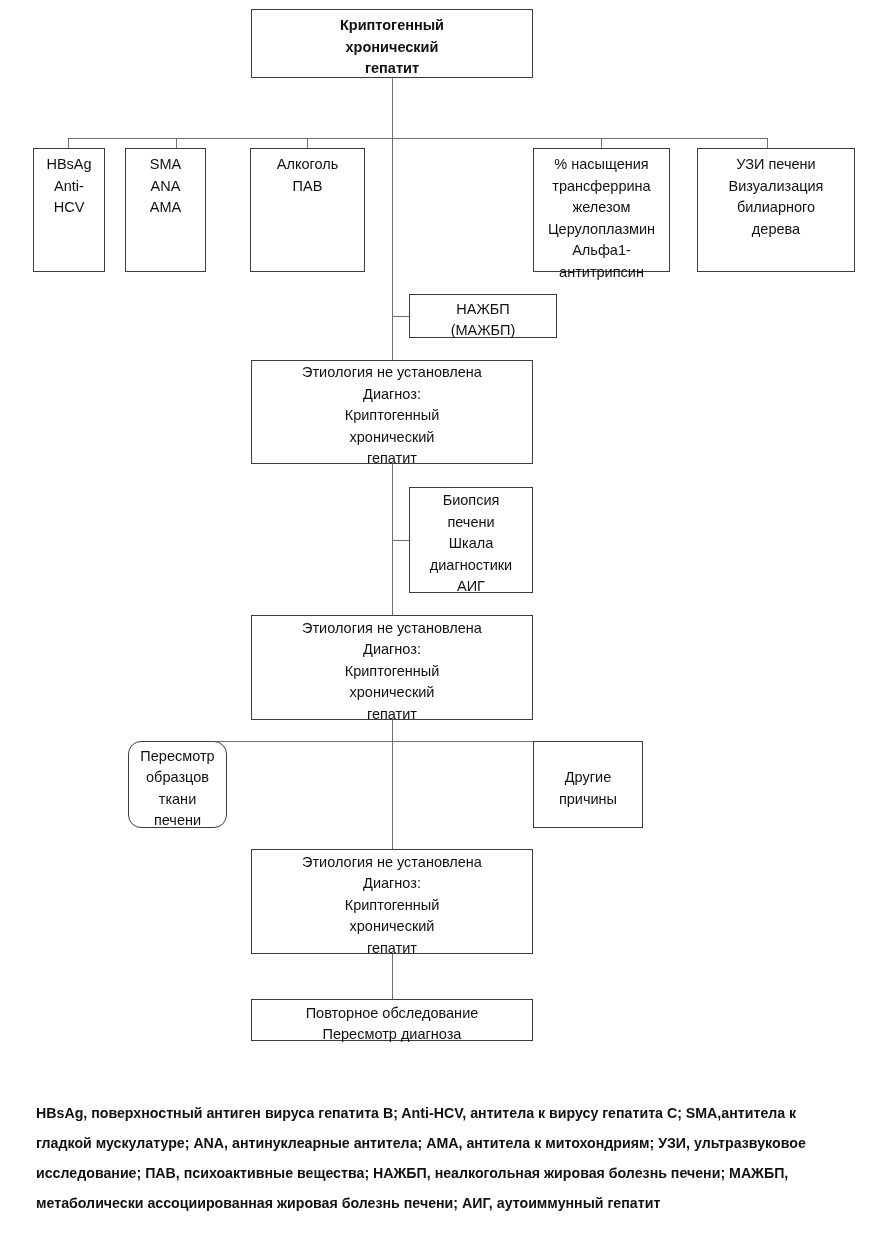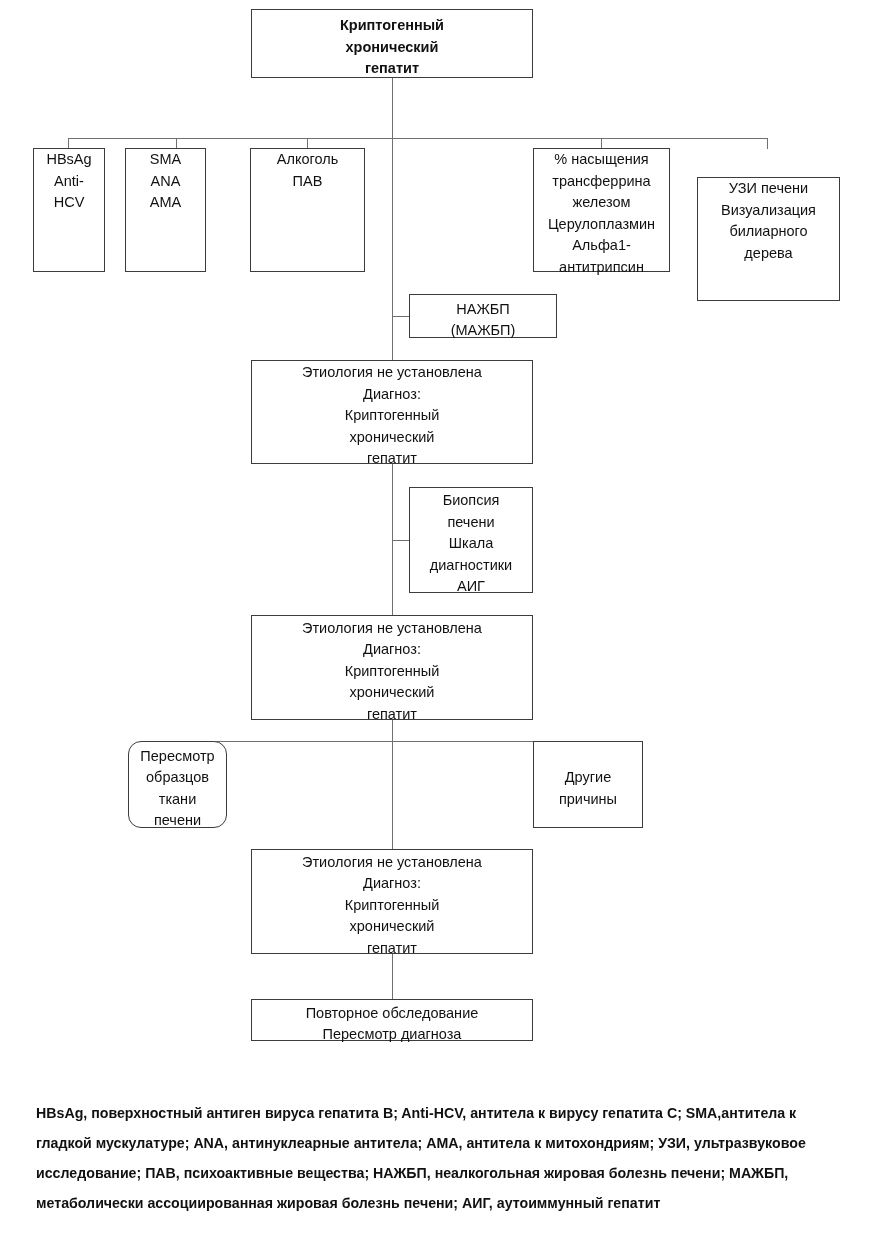--- a/index.html
+++ b/index.html
@@ -28,20 +28,21 @@
   
   .node {
     position: absolute;
     box-sizing: border-box;
     border: 1px solid #3c3c3c;
     background: #ffffff;
     text-align: center;
     font-size: 14.5px;
     line-height: 21.5px;
     color: #111111;
+    padding-top: 5px;
     z-index: 3;
     white-space: pre-line;
   }
   .node.bold {
     font-weight: bold;
   }
   .node.mid {
     display: flex;
     flex-direction: column;
     justify-content: center;
@@ -115,21 +116,21 @@
   <div class="node" style="left:250px; top:148px; width:115px; height:124px;">Алкоголь
 ПАВ</div>
 
   <div class="node" style="left:533px; top:148px; width:137px; height:124px;">% насыщения
 трансферрина
 железом
 Церулоплазмин
 Альфа1-
 антитрипсин</div>
 
-  <div class="node" style="left:697px; top:148px; width:143px; height:124px;margin-top:29px;">УЗИ печени
+  <div class="node" style="left:697px; top:148px; width:158px; height:124px;">УЗИ печени
 Визуализация
 билиарного
 дерева</div>
 
   <div class="node mid" style="left:409px; top:294px; width:148px; height:44px;">НАЖБП
 (МАЖБП)</div>
 
   <div class="node mid" style="left:251px; top:360px; width:282px; height:104px;">Этиология не установлена
 Диагноз:
 Криптогенный

